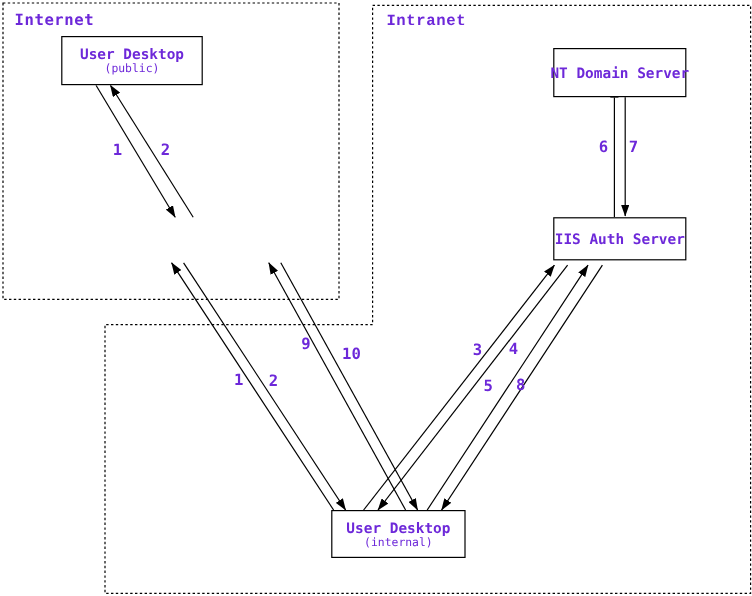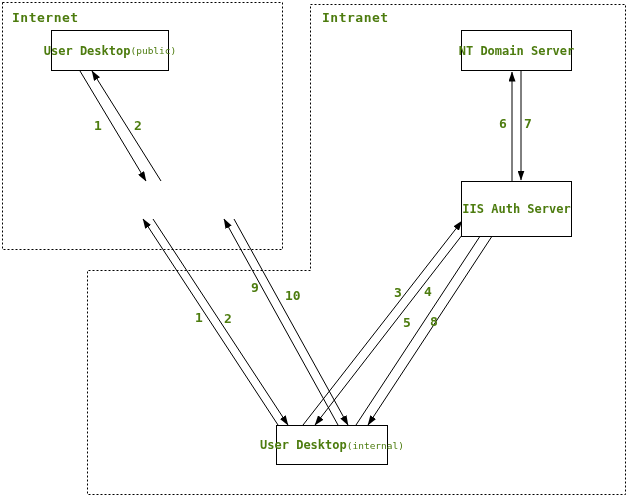--- a/index.html
+++ b/index.html
@@ -1,23 +1,23 @@
 <!DOCTYPE html>
 <html><head>
 <meta charset="utf-8">
 <style>
   html,body{margin:0;padding:0;background:#fff;}
   .stage{
     position:relative;width:627px;height:497px;background:#fff;overflow:hidden;
-    font-family:"DejaVu Sans Mono","Liberation Mono",monospace;color:#4d7c0f;
+    font-family:"DejaVu Sans Mono","Liberation Mono",monospace;color:#6d28d9;
   }
   .lines-layer{position:absolute;left:0;top:0;}
   .node{
     position:absolute;box-sizing:border-box;border:1px solid #000;background:#fff;
-    display:flex;flex-direction:row;align-items:center;justify-content:center;
+    display:flex;flex-direction:column;align-items:center;justify-content:center;
     text-align:center;
   }
   .node-label{font-weight:bold;font-size:12px;line-height:14px;white-space:nowrap;}
   .node-sublabel{font-weight:normal;font-size:9.5px;line-height:11px;white-space:nowrap;}
   .region-label{
     position:absolute;font-weight:bold;font-size:13px;letter-spacing:0.5px;white-space:nowrap;
   }
   .edge-label{
     position:absolute;font-weight:bold;font-size:13px;line-height:13px;white-space:nowrap;
   }
@@ -48,33 +48,33 @@
     <line x1="303" y1="425" x2="462" y2="221" stroke="#000" stroke-width="1" marker-end="url(#arrow)"></line>
     <line x1="473" y1="221" x2="315" y2="425" stroke="#000" stroke-width="1" marker-end="url(#arrow)"></line>
     <line x1="356" y1="425" x2="490" y2="221" stroke="#000" stroke-width="1" marker-end="url(#arrow)"></line>
     <line x1="502" y1="221" x2="368" y2="425" stroke="#000" stroke-width="1" marker-end="url(#arrow)"></line>
 
     <line x1="512" y1="181" x2="512" y2="72" stroke="#000" stroke-width="1" marker-end="url(#arrow)"></line>
     <line x1="521" y1="71" x2="521" y2="180" stroke="#000" stroke-width="1" marker-end="url(#arrow)"></line>
   </svg>
 
   <div class="region-label" style="left:12px;top:10px;">Internet</div>
-  <div class="region-label" style="left:322px;top:10px;">Intranet</div>
+  <div class="region-label" style="left:322px;top:10px;font-family:Liberation Mono, monospace;">Intranet</div>
 
   <div class="node" style="left:51px;top:30px;width:118px;height:41px;">
     <div class="node-label">User Desktop</div>
     <div class="node-sublabel">(public)</div>
   </div>
 
-  <div class="node" style="left:461px;top:30px;width:111px;height:41px;">
+  <div class="node" style="left:461px;top:40px;width:111px;height:41px;">
     <div class="node-label">NT Domain Server</div>
   </div>
 
 
-  <div class="node" style="left:461px;top:181px;width:111px;height:56px;">
+  <div class="node" style="left:461px;top:181px;width:111px;height:36px;">
     <div class="node-label">IIS Auth Server</div>
   </div>
 
   <div class="node" style="left:276px;top:425px;width:112px;height:40px;">
     <div class="node-label">User Desktop</div>
     <div class="node-sublabel">(internal)</div>
   </div>
 
   <div class="edge-label" style="left:94px;top:119px;">1</div>
   <div class="edge-label" style="left:134px;top:119px;">2</div>

